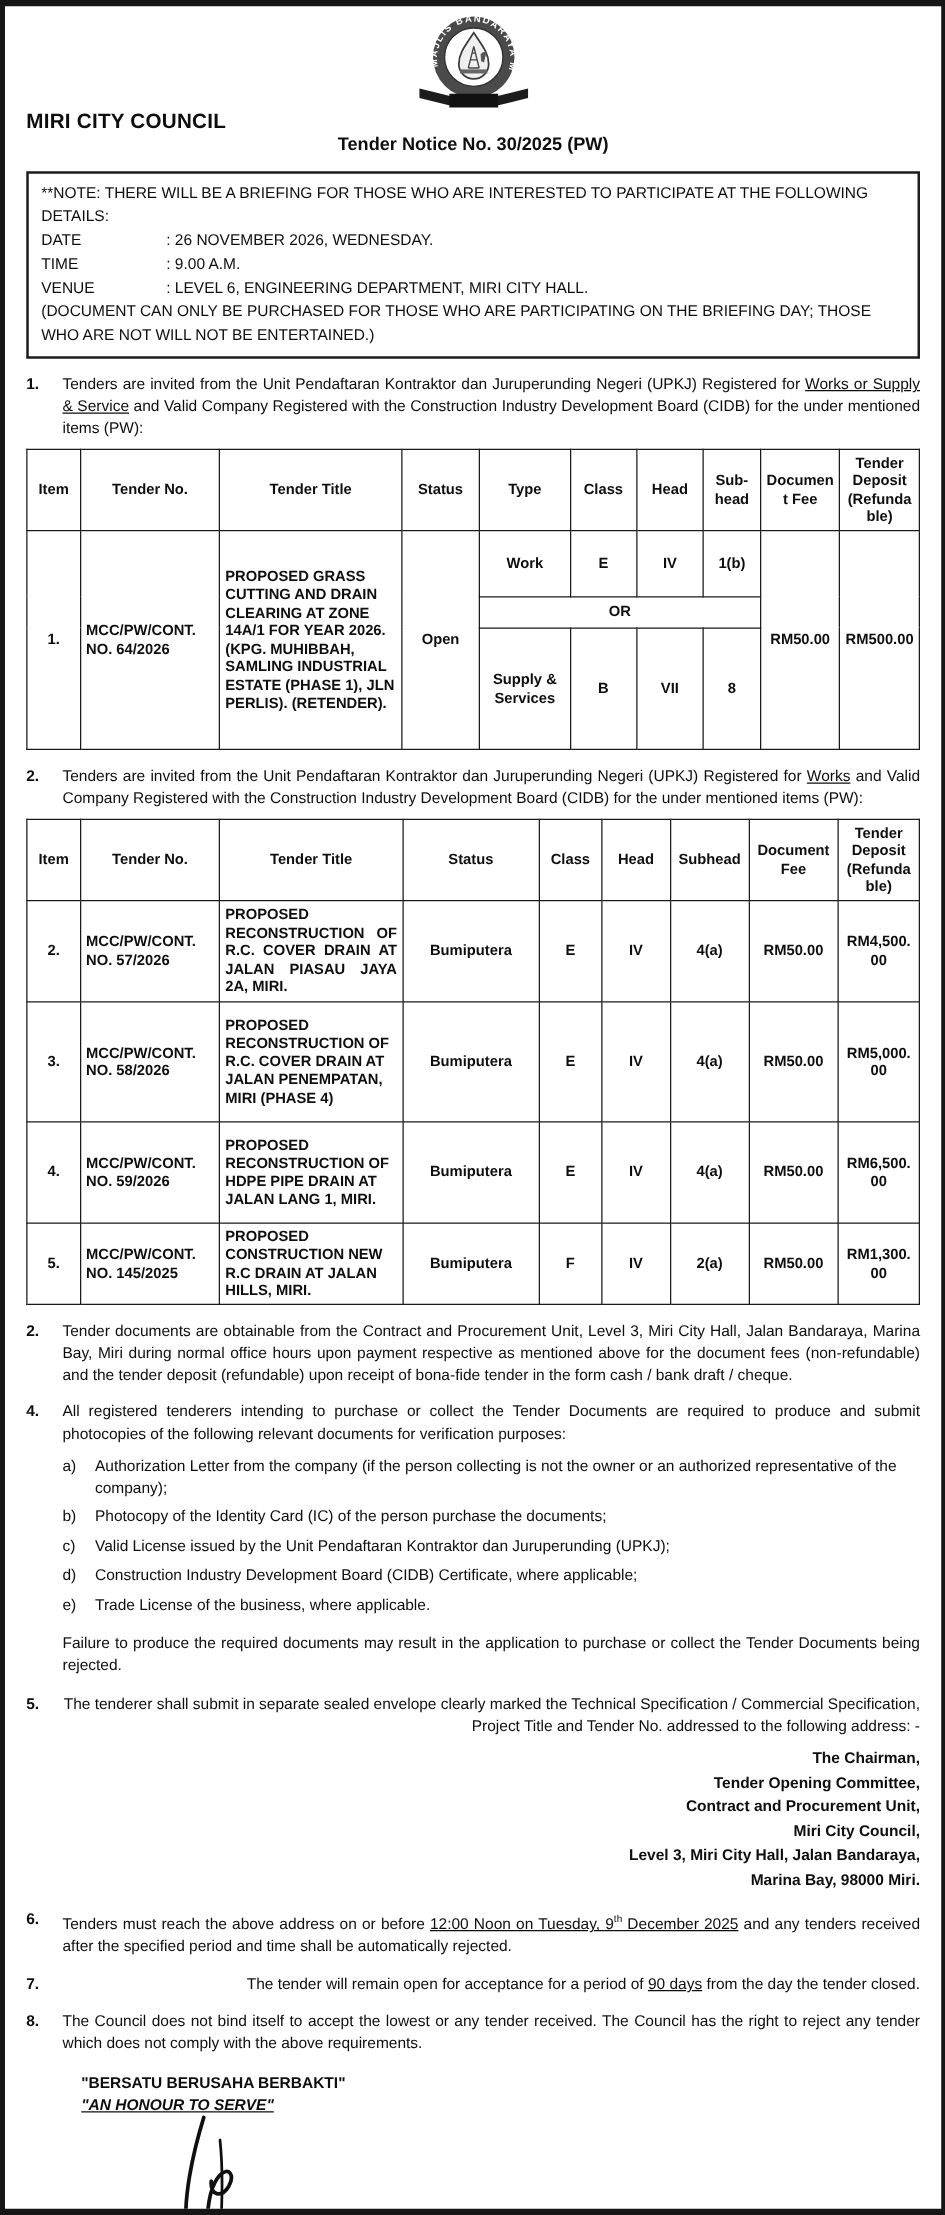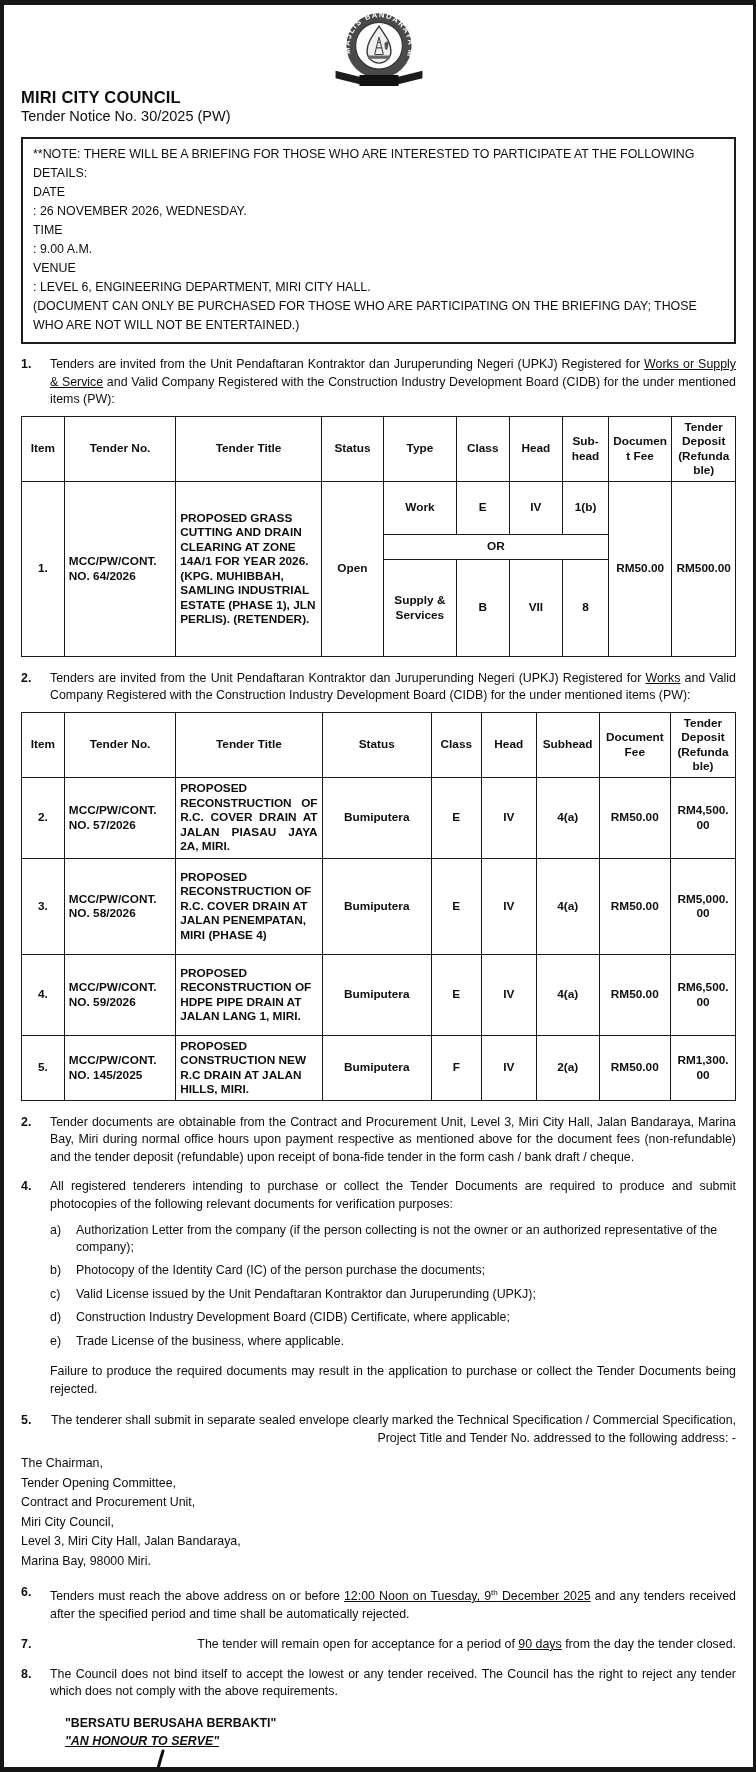--- a/index.html
+++ b/index.html
@@ -11,24 +11,24 @@
     padding:6px 17px 0 17px; overflow:hidden;
     font-family:"Liberation Sans", sans-serif; font-size:12.4px;
   }
   .b{font-weight:400;}
   .u{text-decoration:underline;}
   .i{font-style:italic;}
   .sup{vertical-align:super; font-size:8px;}
 
   .seal{width:110px; height:76px; margin:0 auto;}
   .title1{text-align:left; font-weight:700; font-size:16.5px; line-height:20px; letter-spacing:.2px;}
-  .title2{font-weight:400; font-size:14.5px; line-height:19px;}
+  .title2{text-align:center; font-weight:700; font-size:14.5px; line-height:19px;}
 
   .notebox{margin-top:11px; border:2px solid #1d1d1d; padding:6px 10px 7px 10px; line-height:19px; font-size:12.4px;}
-  .noterow{display:flex;flex-direction:column;}
+  .noterow{display:flex;}
   .notelabel{width:100px; flex:none;}
 
   .numpara{display:flex; margin-top:13px; line-height:17.5px;}
   .num{width:29px; flex:none; font-weight:700;}
   .ptext{flex:1; text-align:justify;}
 
   table{width:100%; border-collapse:collapse; table-layout:fixed; margin-top:7px;}
   td{border:1.5px solid #1a1a1a; font-weight:700; font-size:11.8px; line-height:14.5px;
      text-align:center; vertical-align:middle; padding:3px 4px; word-wrap:break-word;}
   tr.thead td{height:34px;}
@@ -37,21 +37,21 @@
   .rowork td{height:46px;}
   .rowor td{height:18px;}
   .rowsupply td{height:90px;}
   .t2r1 td{height:74px;} .t2r2 td{height:89px;} .t2r3 td{height:74px;} .t2r4 td{height:58px;}
 
   .subitem{display:flex; margin:7px 0 0 29px; line-height:16.5px;}
   .subitem.first{margin-top:9px;}
   .letter{width:26px; flex:none;}
   .subtext{flex:1;}
 
-  .address{margin-top:7px; text-align:left; font-weight:400; line-height:19.5px;}
+  .address{margin-top:7px; text-align:right; font-weight:700; line-height:19.5px;}
 
   .motto{margin:13px 0 0 44px; font-weight:700; line-height:18.5px;}
 
   .sigblock{position:relative; margin-top:4px; margin-left:28px; height:146px;}
   .sigsvg{position:absolute; left:70px; top:-8px;}
 </style>
 </head>
 <body>
 
 <div class="page">

